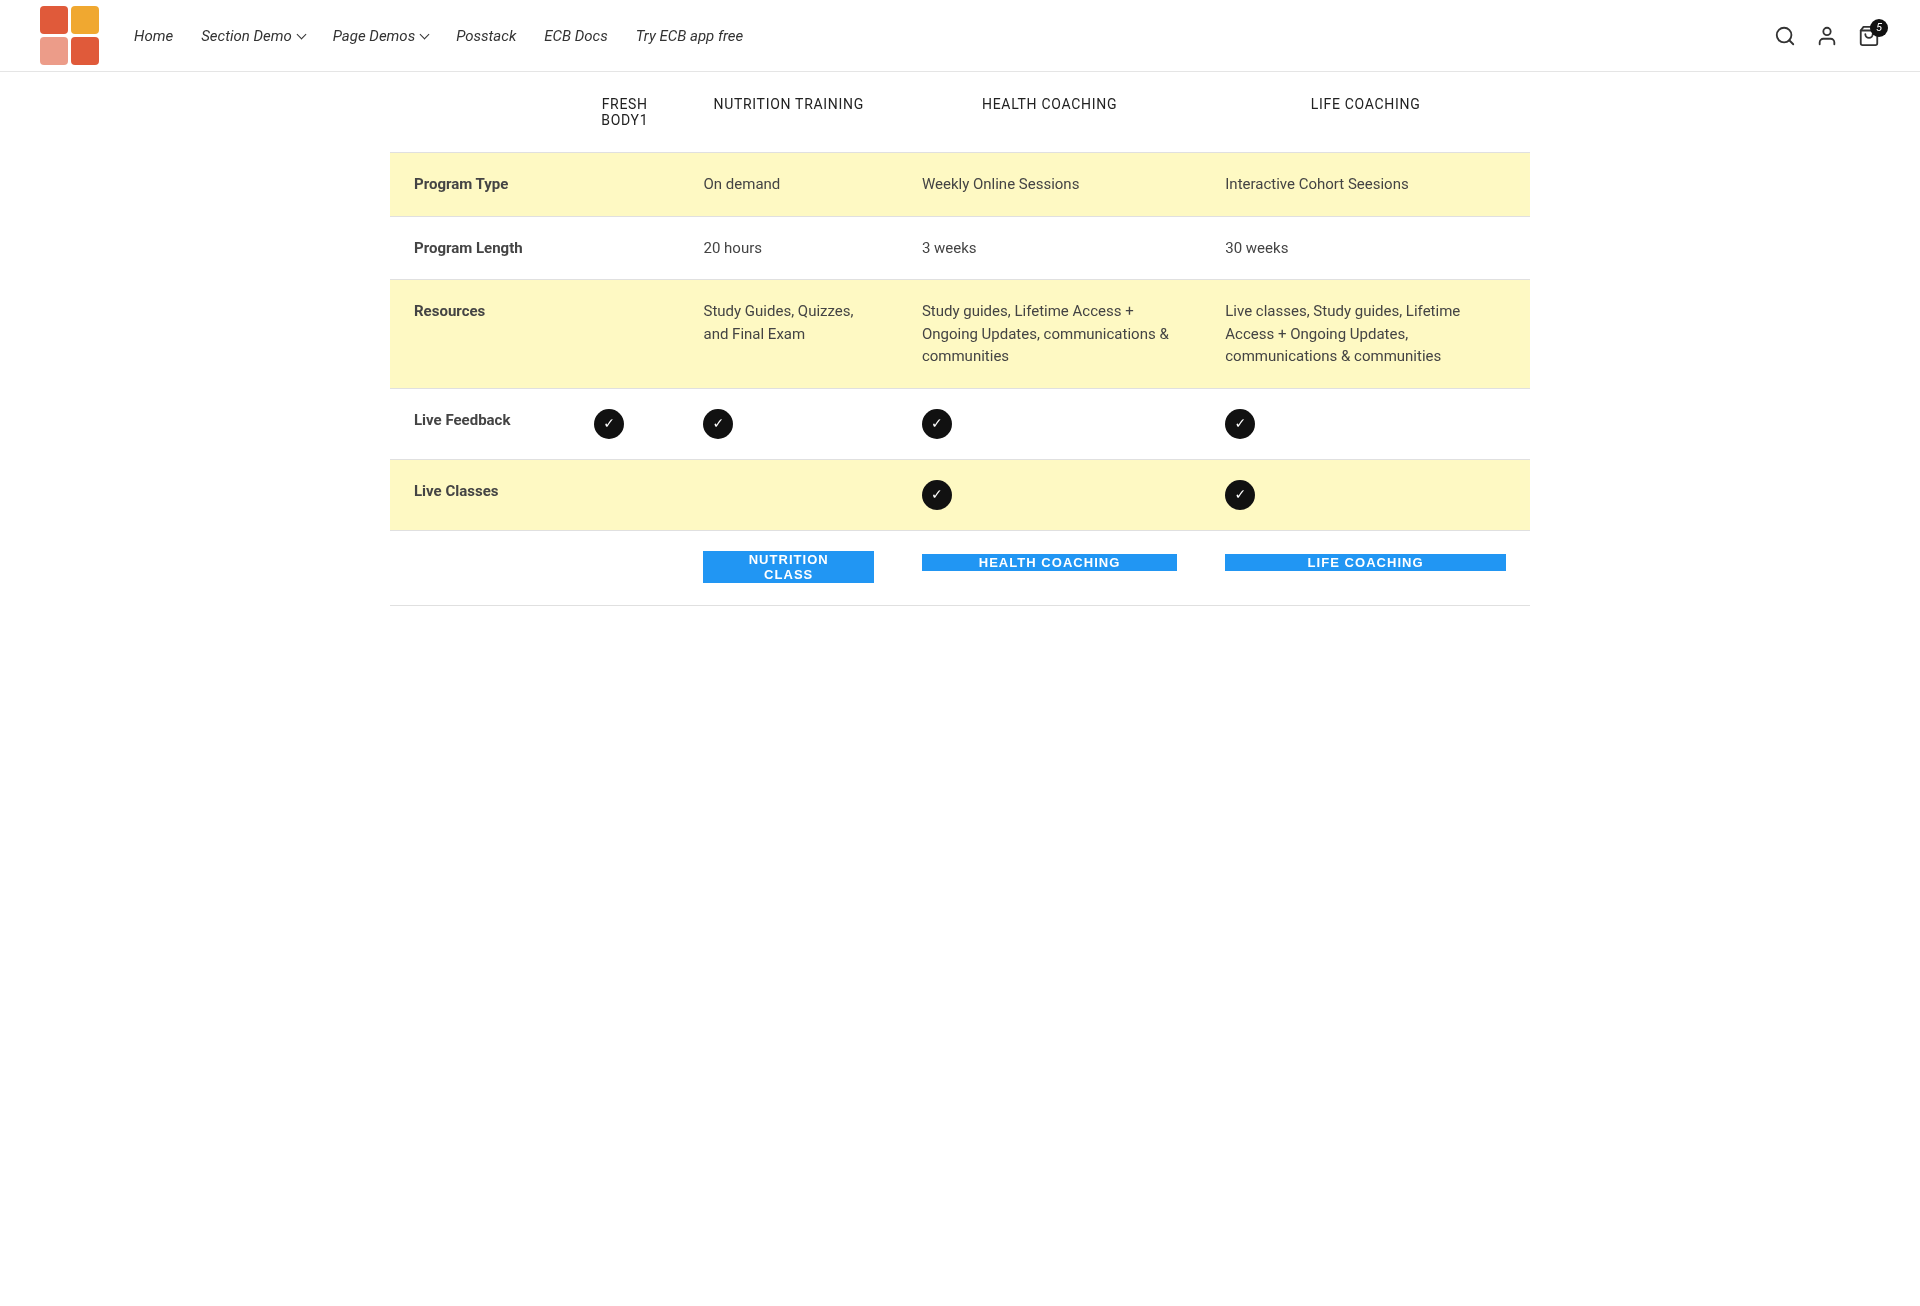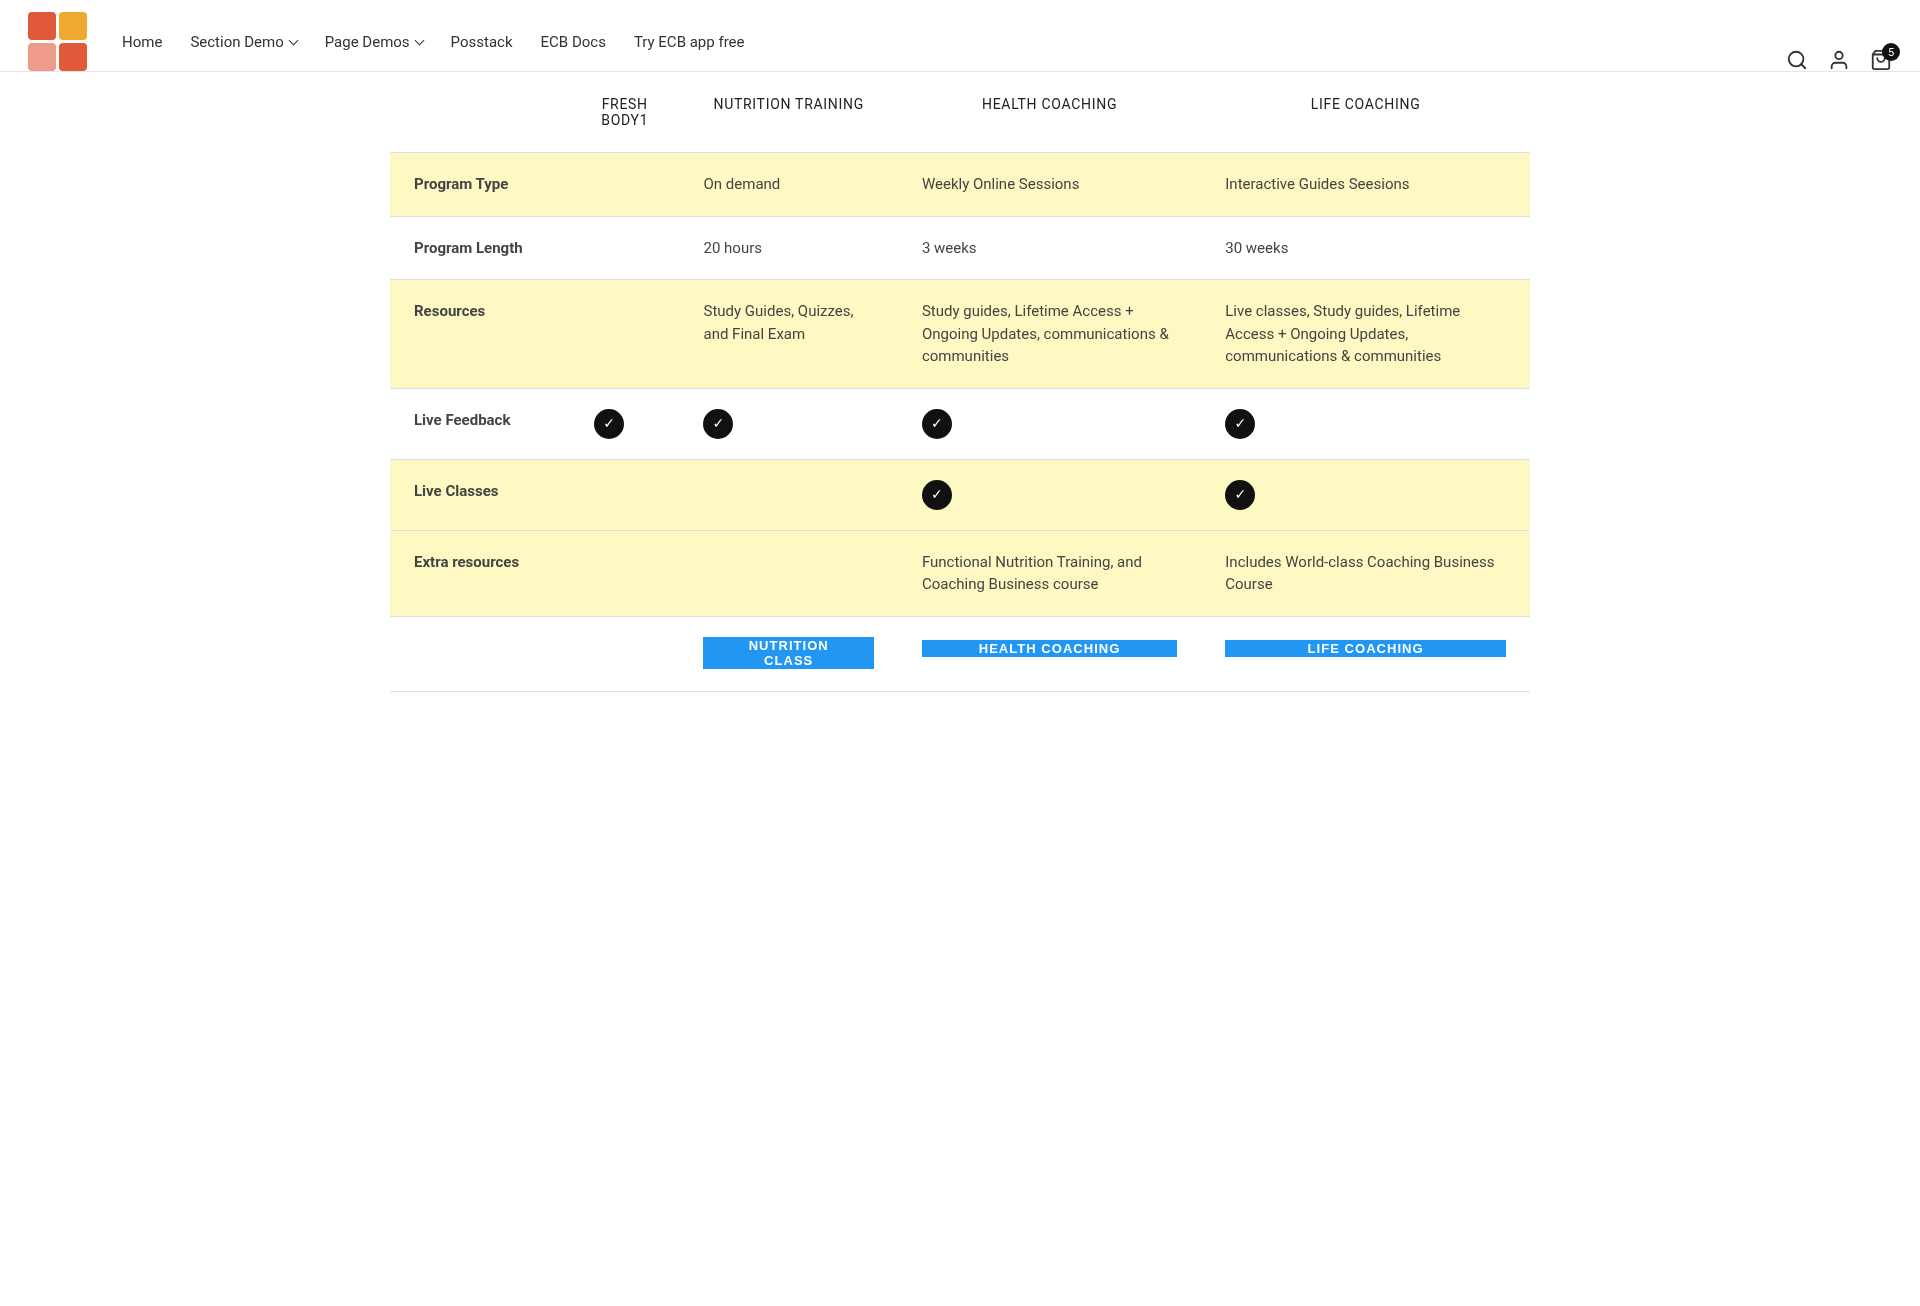--- a/index.html
+++ b/index.html
@@ -1,26 +1,27 @@
 <!DOCTYPE html>
 <html><head>
   <meta charset="utf-8">
   <style>
     * { margin: 0; padding: 0; box-sizing: border-box; }
     body { font-family: -apple-system, BlinkMacSystemFont, 'Segoe UI', Roboto, sans-serif; background: #fff; color: #333; }
 
     
     nav {
       display: flex;
-      align-items: flex-end;
+      align-items: center;
       justify-content: space-between;
-      padding: 0 28px;
+      padding: 0 40px;
       height: 72px;
       border-bottom: 1px solid #e5e5e5;
       background: #fff;
+      font-style: italic;
     }
     .nav-left { display: flex; align-items: center; gap: 36px; }
     .nav-logo { display: flex; gap: 4px; }
     .logo-sq { width: 28px; height: 28px; border-radius: 4px; }
     .logo-top-left  { background: #e05a3a; }
     .logo-top-right { background: #f0a830; }
     .logo-bot-left  { background: #e05a3a; opacity: 0.6; }
     .logo-bot-right { background: #e05a3a; }
     .logo-grid { display: grid; grid-template-columns: 1fr 1fr; gap: 3px; width: 58px; }
 
@@ -201,21 +202,21 @@
         <th>LIFE COACHING</th>
       </tr>
     </thead>
     <tbody>
 
       <tr class="row-shaded">
         <td class="col-feature">Program Type</td>
         <td></td>
         <td>On demand</td>
         <td>Weekly Online Sessions</td>
-        <td>Interactive Guides Seesions</td>
+        <td>Interactive Cohort Seesions</td>
       </tr>
 
       <tr>
         <td class="col-feature">Program Length</td>
         <td></td>
         <td>20 hours</td>
         <td>3 weeks</td>
         <td>30 weeks</td>
       </tr>
 
@@ -249,27 +250,20 @@
         <td></td>
         <td>
           <span class="check-badge">✓</span>
         </td>
         <td>
           <span class="check-badge">✓</span>
         </td>
       </tr>
 
 
-      <tr class="row-shaded">
-        <td class="col-feature">Extra resources</td>
-        <td></td>
-        <td></td>
-        <td>Functional Nutrition Training, and Coaching Business course</td>
-        <td>Includes World-class Coaching Business Course</td>
-      </tr>
 
       <tr>
         <td class="btn-cell"></td>
         <td class="btn-cell"></td>
         <td class="btn-cell">
           <button class="btn-blue">NUTRITION CLASS</button>
         </td>
         <td class="btn-cell">
           <button class="btn-blue">HEALTH COACHING</button>
         </td>

